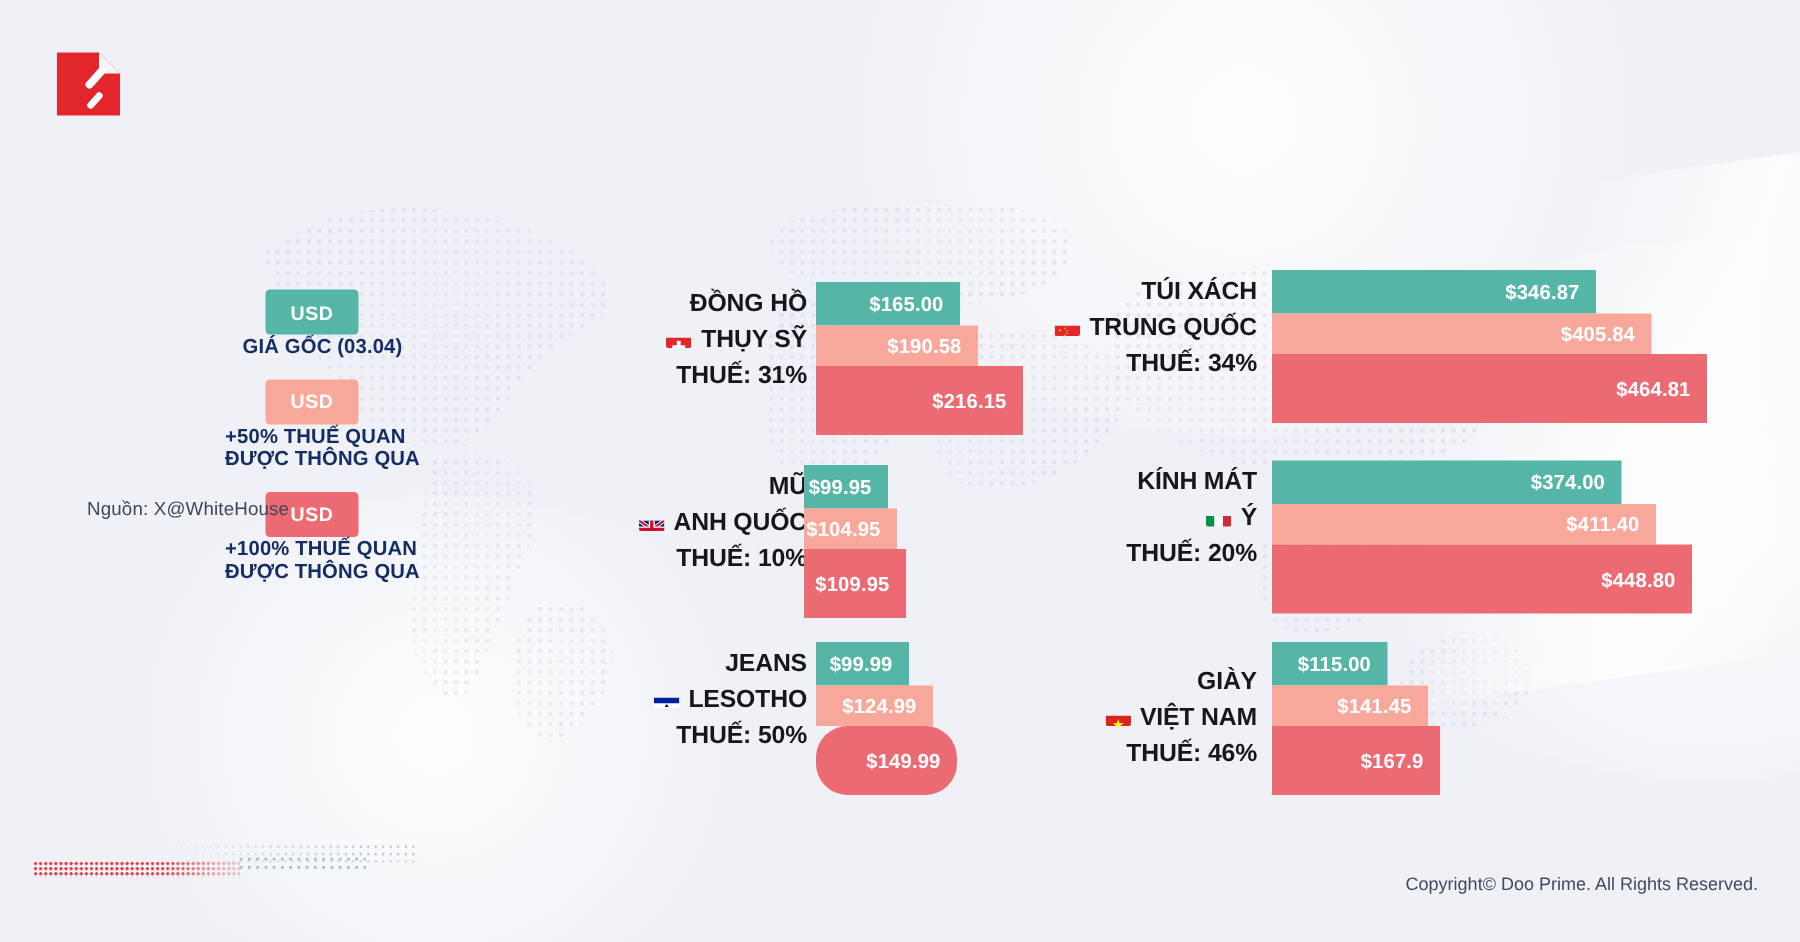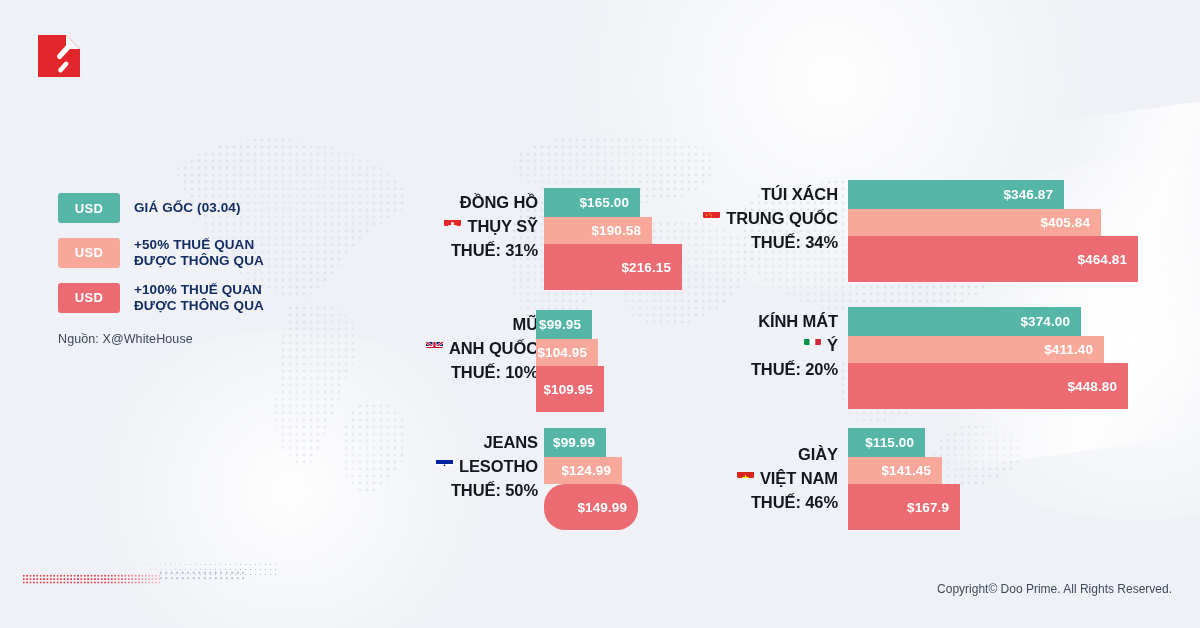--- a/index.html
+++ b/index.html
@@ -74,21 +74,21 @@
     font-size:40px;
     font-weight:bold;
     color:#142d63;
     letter-spacing:-0.3px;
     line-height:50px;
     white-space:nowrap;
   }
 
   
   #legend { position:absolute; left:58px; top:193px; width:300px; }
-  .legend-row { display:flex; align-items:center; margin-bottom:14px; }
+  .legend-row { display:flex; align-items:center; margin-bottom:14px;flex-direction:column; }
   .legend-swatch {
     width:62px; height:30px; border-radius:3px;
     display:flex; align-items:center; justify-content:center;
     color:#fff; font-size:13px; font-weight:bold; letter-spacing:0.4px;
     flex:0 0 auto;
   }
   .legend-text {
     margin-left:14px;
     font-size:13.5px; font-weight:bold; color:#142d63;
     line-height:15.5px; letter-spacing:0.1px;
@@ -101,21 +101,21 @@
   
   .group { position:absolute; }
   .group-label {
     position:absolute; right:0; top:0;
     text-align:right; width:230px;
     font-size:16.5px; font-weight:bold; color:#15171c;
     line-height:24px; letter-spacing:-0.1px;
     white-space:nowrap;
   }
   .label-line { display:block; }
-  .label-flagline { display:flex; align-items:flex-start; justify-content:flex-end; gap:6px; }
+  .label-flagline { display:flex; align-items:center; justify-content:flex-end; gap:6px; }
 
   .flag { width:17px; height:12px; border-radius:1.5px; display:inline-block; position:relative; overflow:hidden; flex:0 0 auto; }
 
   .bars { position:absolute; left:0; top:0; }
   .bar {
     position:relative;
     display:flex; align-items:center; justify-content:flex-end;
     color:#fff; font-weight:bold; font-size:13.5px;
     padding-right:11px;
     letter-spacing:0.1px;
@@ -347,21 +347,21 @@
                 <polygon points="8.5,2.4 9.45,5.1 12.2,5.1 10.0,6.8 10.85,9.5 8.5,7.85 6.15,9.5 7.0,6.8 4.8,5.1 7.55,5.1" fill="#ffff00"></polygon>
               </svg></span>
             <span>VIỆT NAM</span>
           </span>
           <span class="label-line">THUẾ: 46%</span>
         </div>
         <div class="bars" style="left: 848px;">
           <div class="bar bar-1" style="width: 77px;">
             <span>$115.00</span>
           </div>
-          <div class="bar bar-2" style="width: 94px; text-align: center;">
+          <div class="bar bar-2" style="width: 104px; text-align: center;">
             <span>$141.45</span>
           </div>
           <div class="bar bar-3" style="width: 112px;">
             <span>$167.9</span>
           </div>
         </div>
       </div>
     </div>
 
   <div id="footer-copy">Copyright© Doo Prime. All Rights Reserved.</div>

